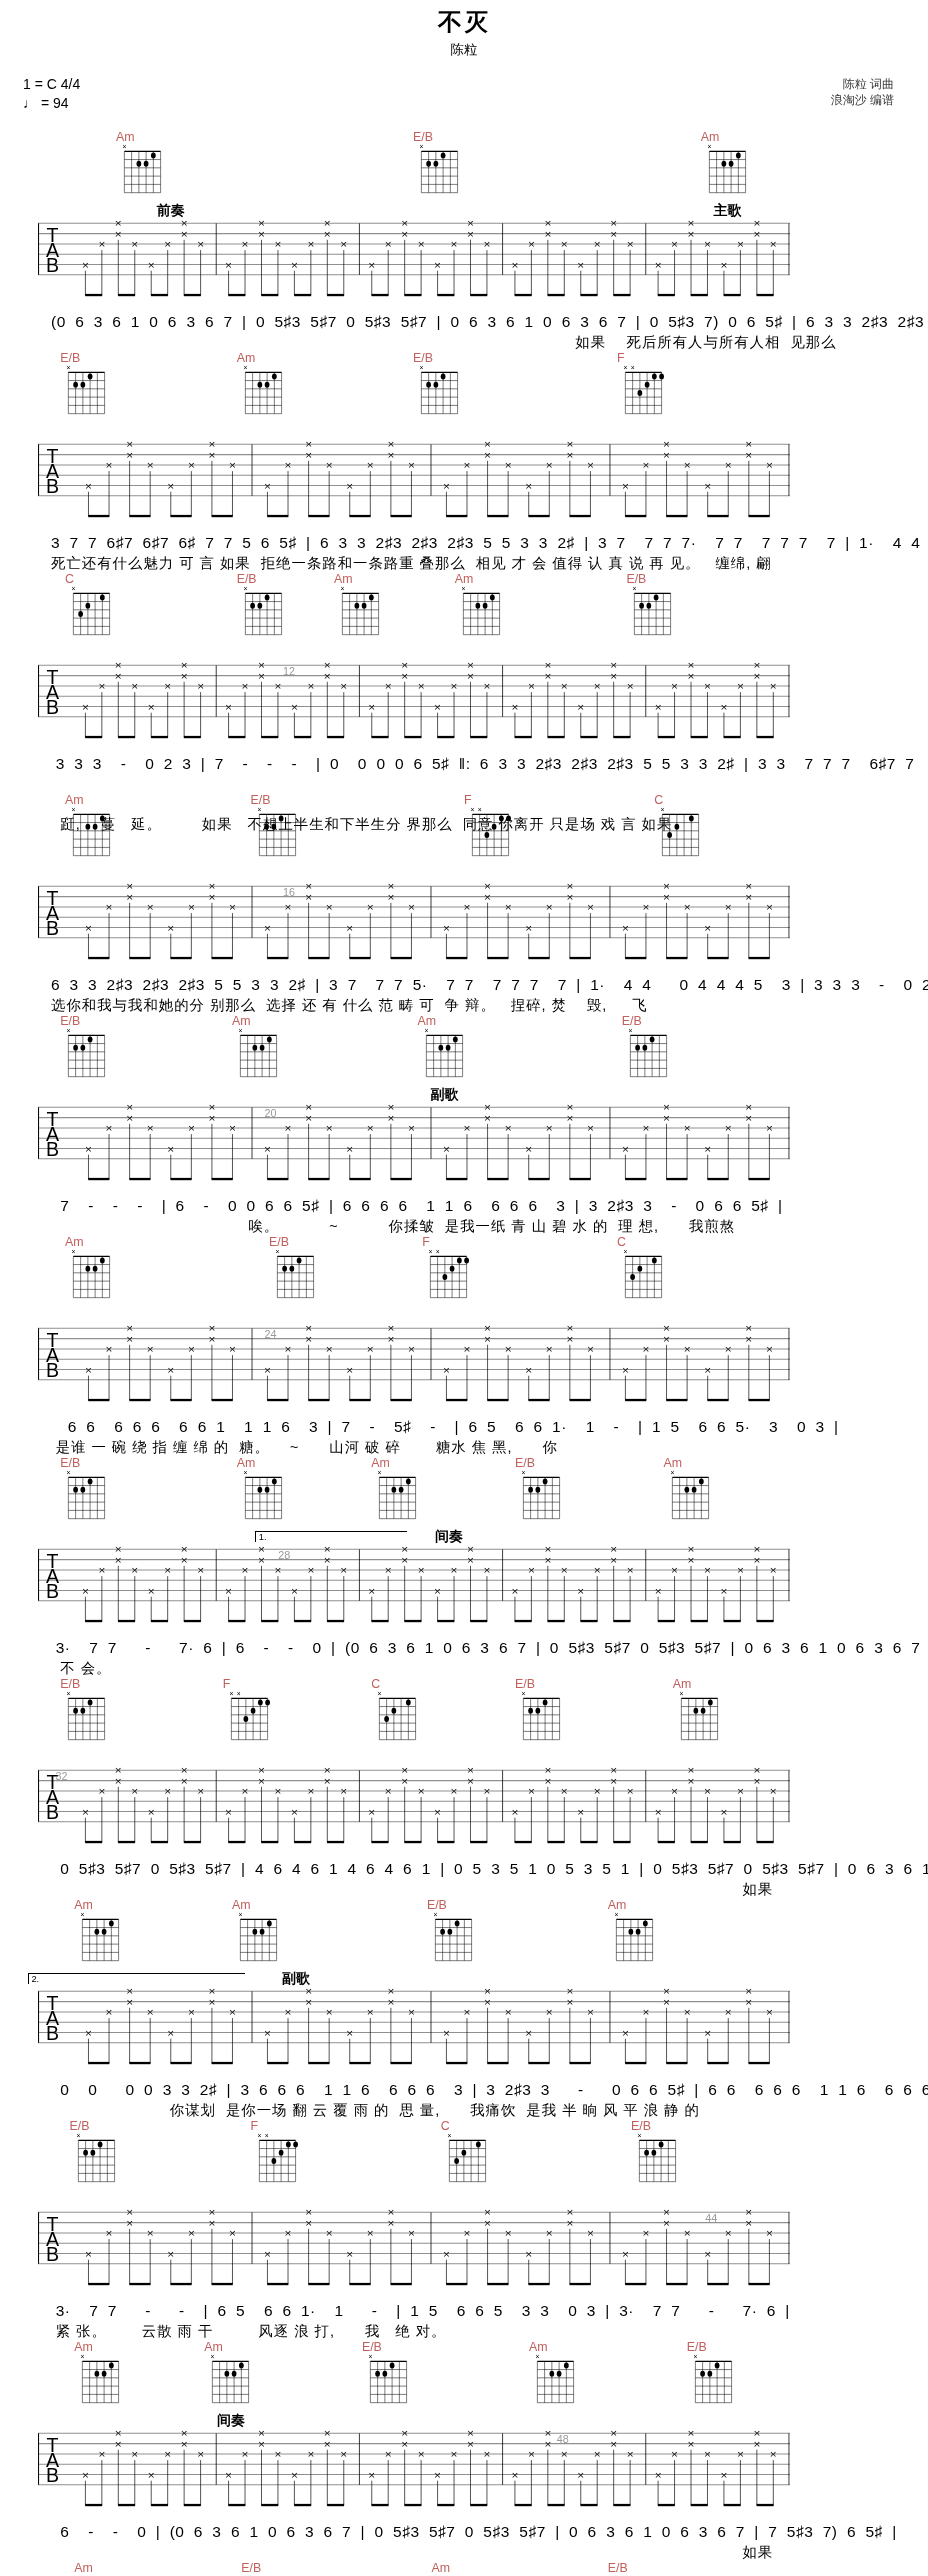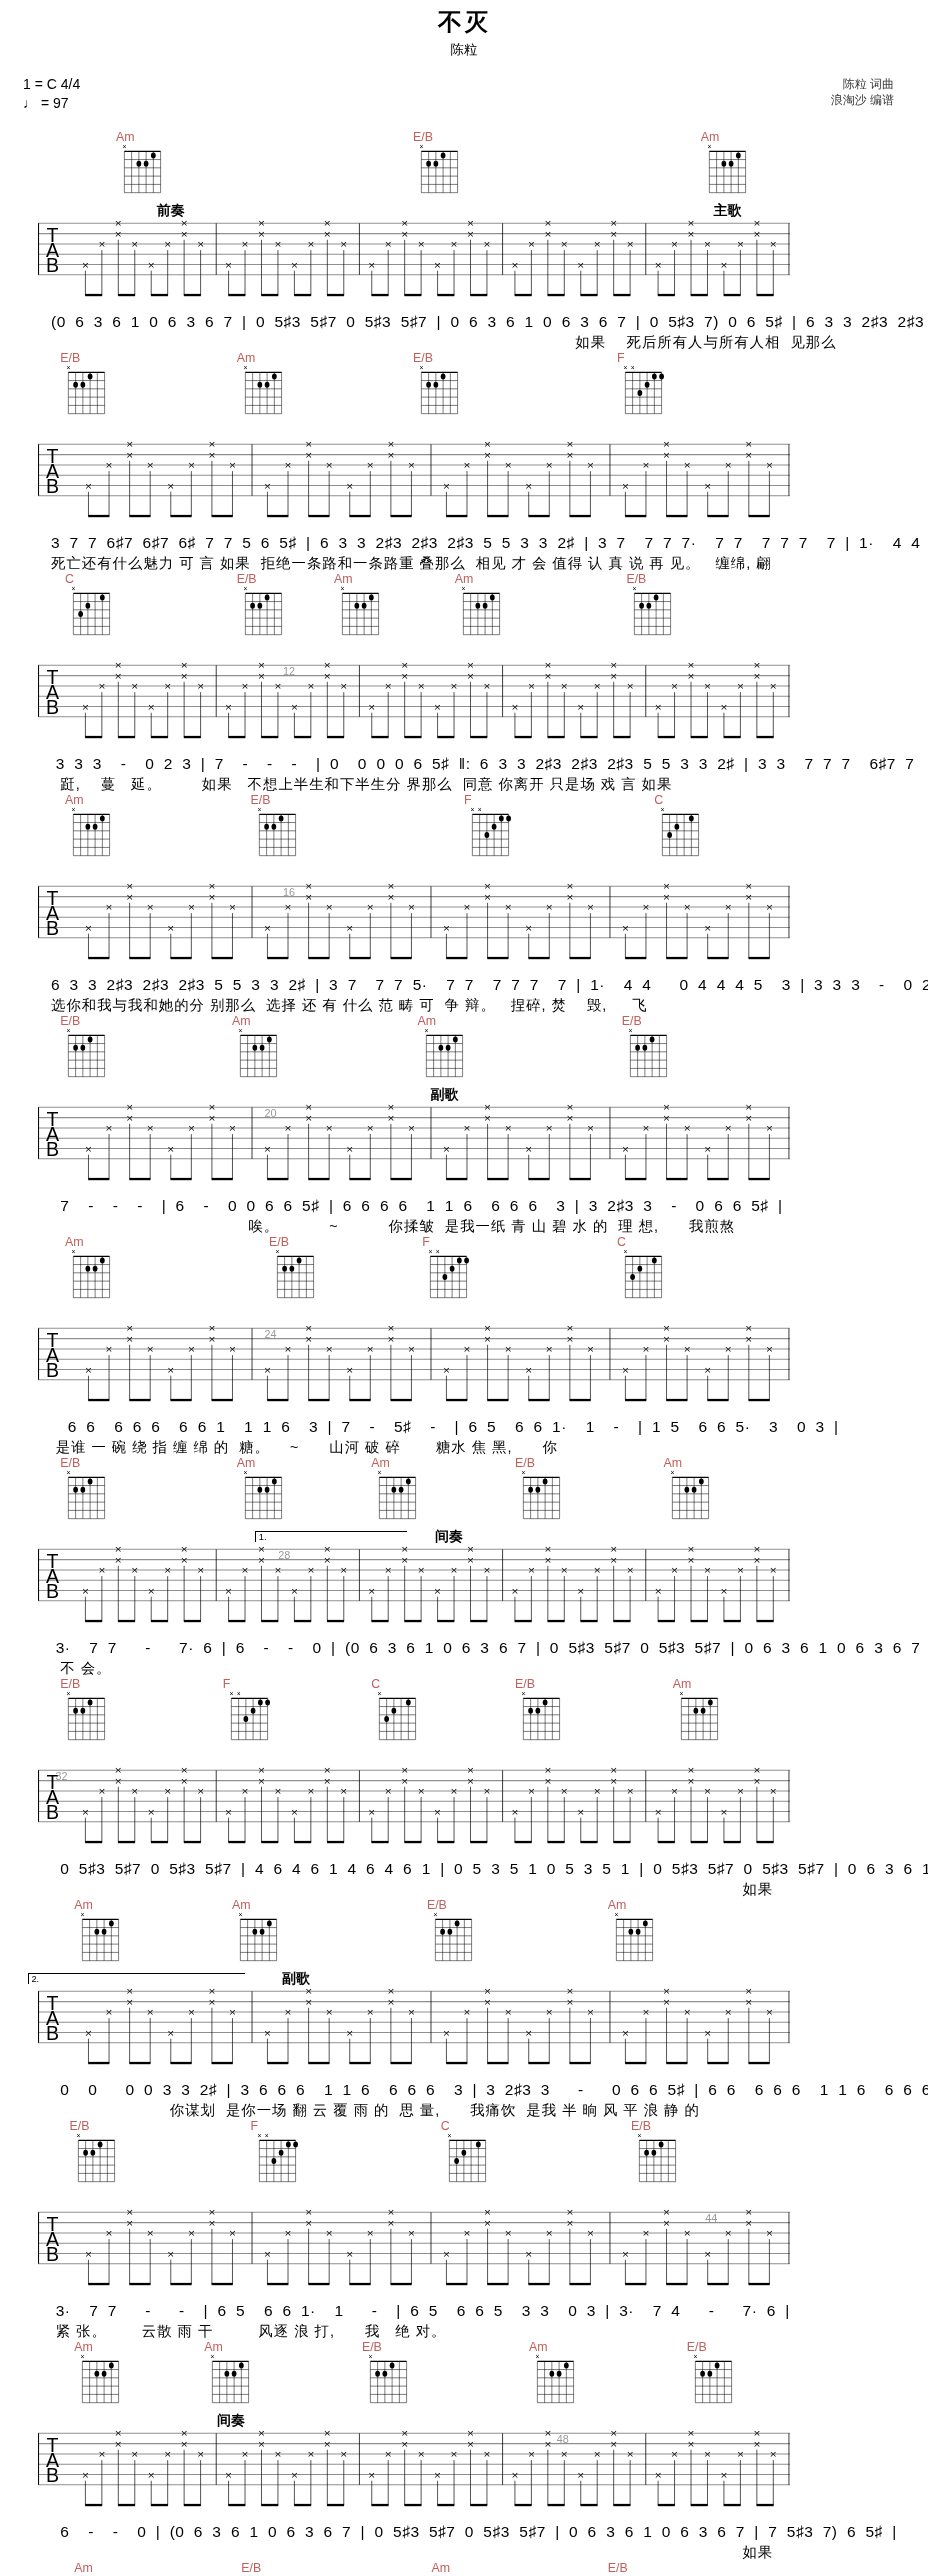--- a/index.html
+++ b/index.html
@@ -27,21 +27,21 @@
   .lyrics{white-space:pre;font-size:14.4px;height:18.5px;line-height:18.5px;letter-spacing:1px;}
 </style>
 </head>
 <body>
 
 <header class="hdr">
   <div class="title">不灭</div>
   <div class="artist">陈粒</div>
   <div class="keyinfo">
     <div>1 = C 4/4</div>
-    <div>♩ = 97</div>
+    <div>♩ = 94</div>
   </div>
   <div class="credits">
     <div>陈粒 词曲</div>
     <div>浪淘沙 编谱</div>
   </div>
 </header>
 
 <main id="systems">
     <div class="system">
       <div class="chord-row">
@@ -631,21 +631,21 @@
           <line x1="1397.6896551724137" y1="44" x2="1397.6896551724137" y2="152" stroke="#000" stroke-width="1.3"></line>
           <text x="1429.6436781609195" y="60" font-size="23" text-anchor="middle" fill="#111">×</text>
           <line x1="1429.6436781609195" y1="64" x2="1429.6436781609195" y2="152" stroke="#000" stroke-width="1.3"></line>
           <rect x="1205.4655172413793" y="149" width="32.95402298850581" height="4.5" fill="#000"></rect>
           <rect x="1269.3735632183907" y="149" width="32.95402298850581" height="4.5" fill="#000"></rect>
           <rect x="1333.2816091954023" y="149" width="32.95402298850581" height="4.5" fill="#000"></rect>
           <rect x="1397.1896551724137" y="149" width="32.95402298850581" height="4.5" fill="#000"></rect>
           <text x="477.61" y="30" font-size="21" fill="#9a9a9a">12</text>
         </svg></div>
       <div class="numbers" style="padding-left: 6%;">3 3 3  -  0 2 3 | 7  -  -  -  | 0  0 0 0 6 5♯ ‖: 6 3 3 2♯3 2♯3 2♯3 5 5 3 3 2♯ | 3 3  7 7 7  6♯7 7  7 7 5 6 5♯ |</div>
-      <div class="lyrics" style="padding-left: 6.5%;">跹,    蔓   延。        如果   不想上半生和下半生分 界那么  同意 你离开 只是场 戏 言 如果</div>
+      <div class="lyrics" style="padding-left: 6.5%; margin-top: 40px;">跹,    蔓   延。        如果   不想上半生和下半生分 界那么  同意 你离开 只是场 戏 言 如果</div>
     </div>
     <div class="system">
       <div class="chord-row">
         <div class="chord-block" style="left: 7%;"><div class="chord-name">Am</div><svg width="54" height="59" viewBox="0 0 104 114">
             <text x="16" y="11" font-size="13" text-anchor="middle" fill="#000">×</text>
             <line x1="16" y1="16" x2="86" y2="16" stroke="#000" stroke-width="2.4"></line>
             <line x1="16" y1="32" x2="86" y2="32" stroke="#000" stroke-width="1"></line>
             <line x1="16" y1="48" x2="86" y2="48" stroke="#000" stroke-width="1"></line>
             <line x1="16" y1="64" x2="86" y2="64" stroke="#000" stroke-width="1"></line>
             <line x1="16" y1="80" x2="86" y2="80" stroke="#000" stroke-width="1"></line>
@@ -2005,21 +2005,21 @@
           <text x="1382.1120689655172" y="20" font-size="23" text-anchor="middle" fill="#111">×</text>
           <line x1="1382.1120689655172" y1="44" x2="1382.1120689655172" y2="152" stroke="#000" stroke-width="1.3"></line>
           <text x="1422.0545977011495" y="60" font-size="23" text-anchor="middle" fill="#111">×</text>
           <line x1="1422.0545977011495" y1="64" x2="1422.0545977011495" y2="152" stroke="#000" stroke-width="1.3"></line>
           <rect x="1141.9568965517242" y="149" width="40.942528735632095" height="4.5" fill="#000"></rect>
           <rect x="1221.8419540229886" y="149" width="40.942528735632095" height="4.5" fill="#000"></rect>
           <rect x="1301.7270114942528" y="149" width="40.94252873563232" height="4.5" fill="#000"></rect>
           <rect x="1381.6120689655172" y="149" width="40.94252873563232" height="4.5" fill="#000"></rect>
           <text x="1297.52" y="30" font-size="21" fill="#9a9a9a">44</text>
         </svg></div>
-      <div class="numbers" style="padding-left: 6%;">3·  7 7   -   -  | 6 5  6 6 1·  1   -  | 6 5  6 6 5  3 3  0 3 | 3·  7 4   -   7· 6 |</div>
+      <div class="numbers" style="padding-left: 6%;">3·  7 7   -   -  | 6 5  6 6 1·  1   -  | 1 5  6 6 5  3 3  0 3 | 3·  7 7   -   7· 6 |</div>
       <div class="lyrics" style="padding-left: 6%;">紧 张。       云散 雨 干         风逐 浪 打,      我   绝 对。</div>
     </div>
     <div class="system">
       <div class="chord-row">
         <div class="chord-block" style="left: 8%;"><div class="chord-name">Am</div><svg width="54" height="59" viewBox="0 0 104 114">
             <text x="16" y="11" font-size="13" text-anchor="middle" fill="#000">×</text>
             <line x1="16" y1="16" x2="86" y2="16" stroke="#000" stroke-width="2.4"></line>
             <line x1="16" y1="32" x2="86" y2="32" stroke="#000" stroke-width="1"></line>
             <line x1="16" y1="48" x2="86" y2="48" stroke="#000" stroke-width="1"></line>
             <line x1="16" y1="64" x2="86" y2="64" stroke="#000" stroke-width="1"></line>

